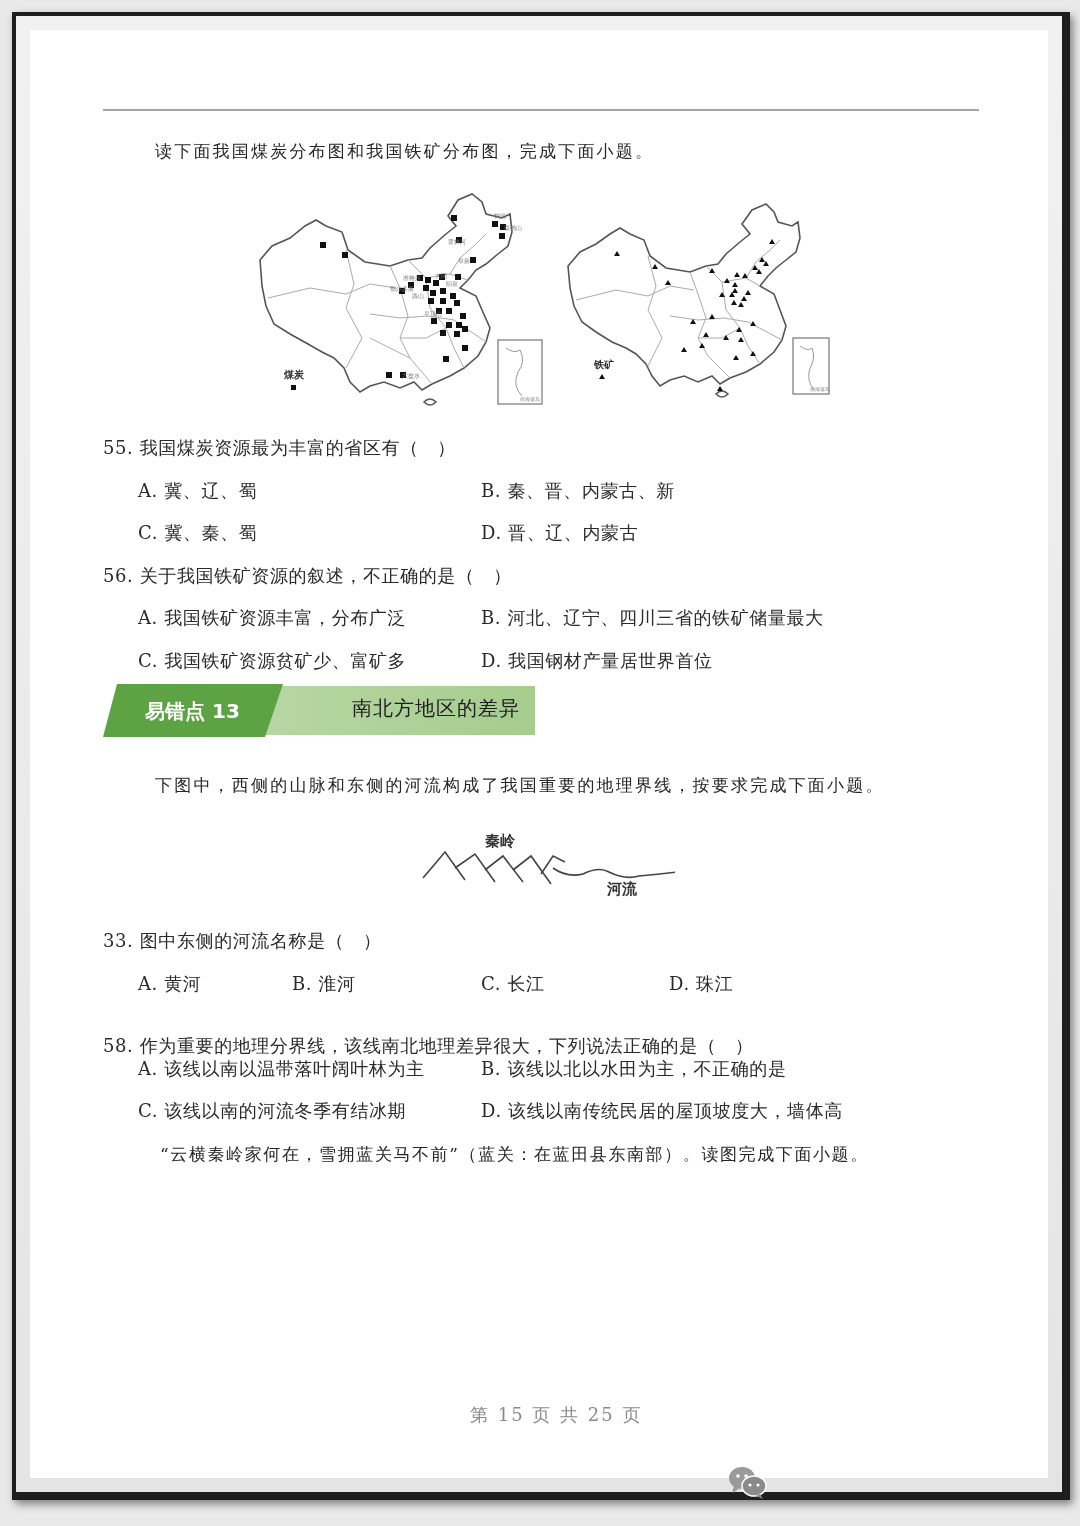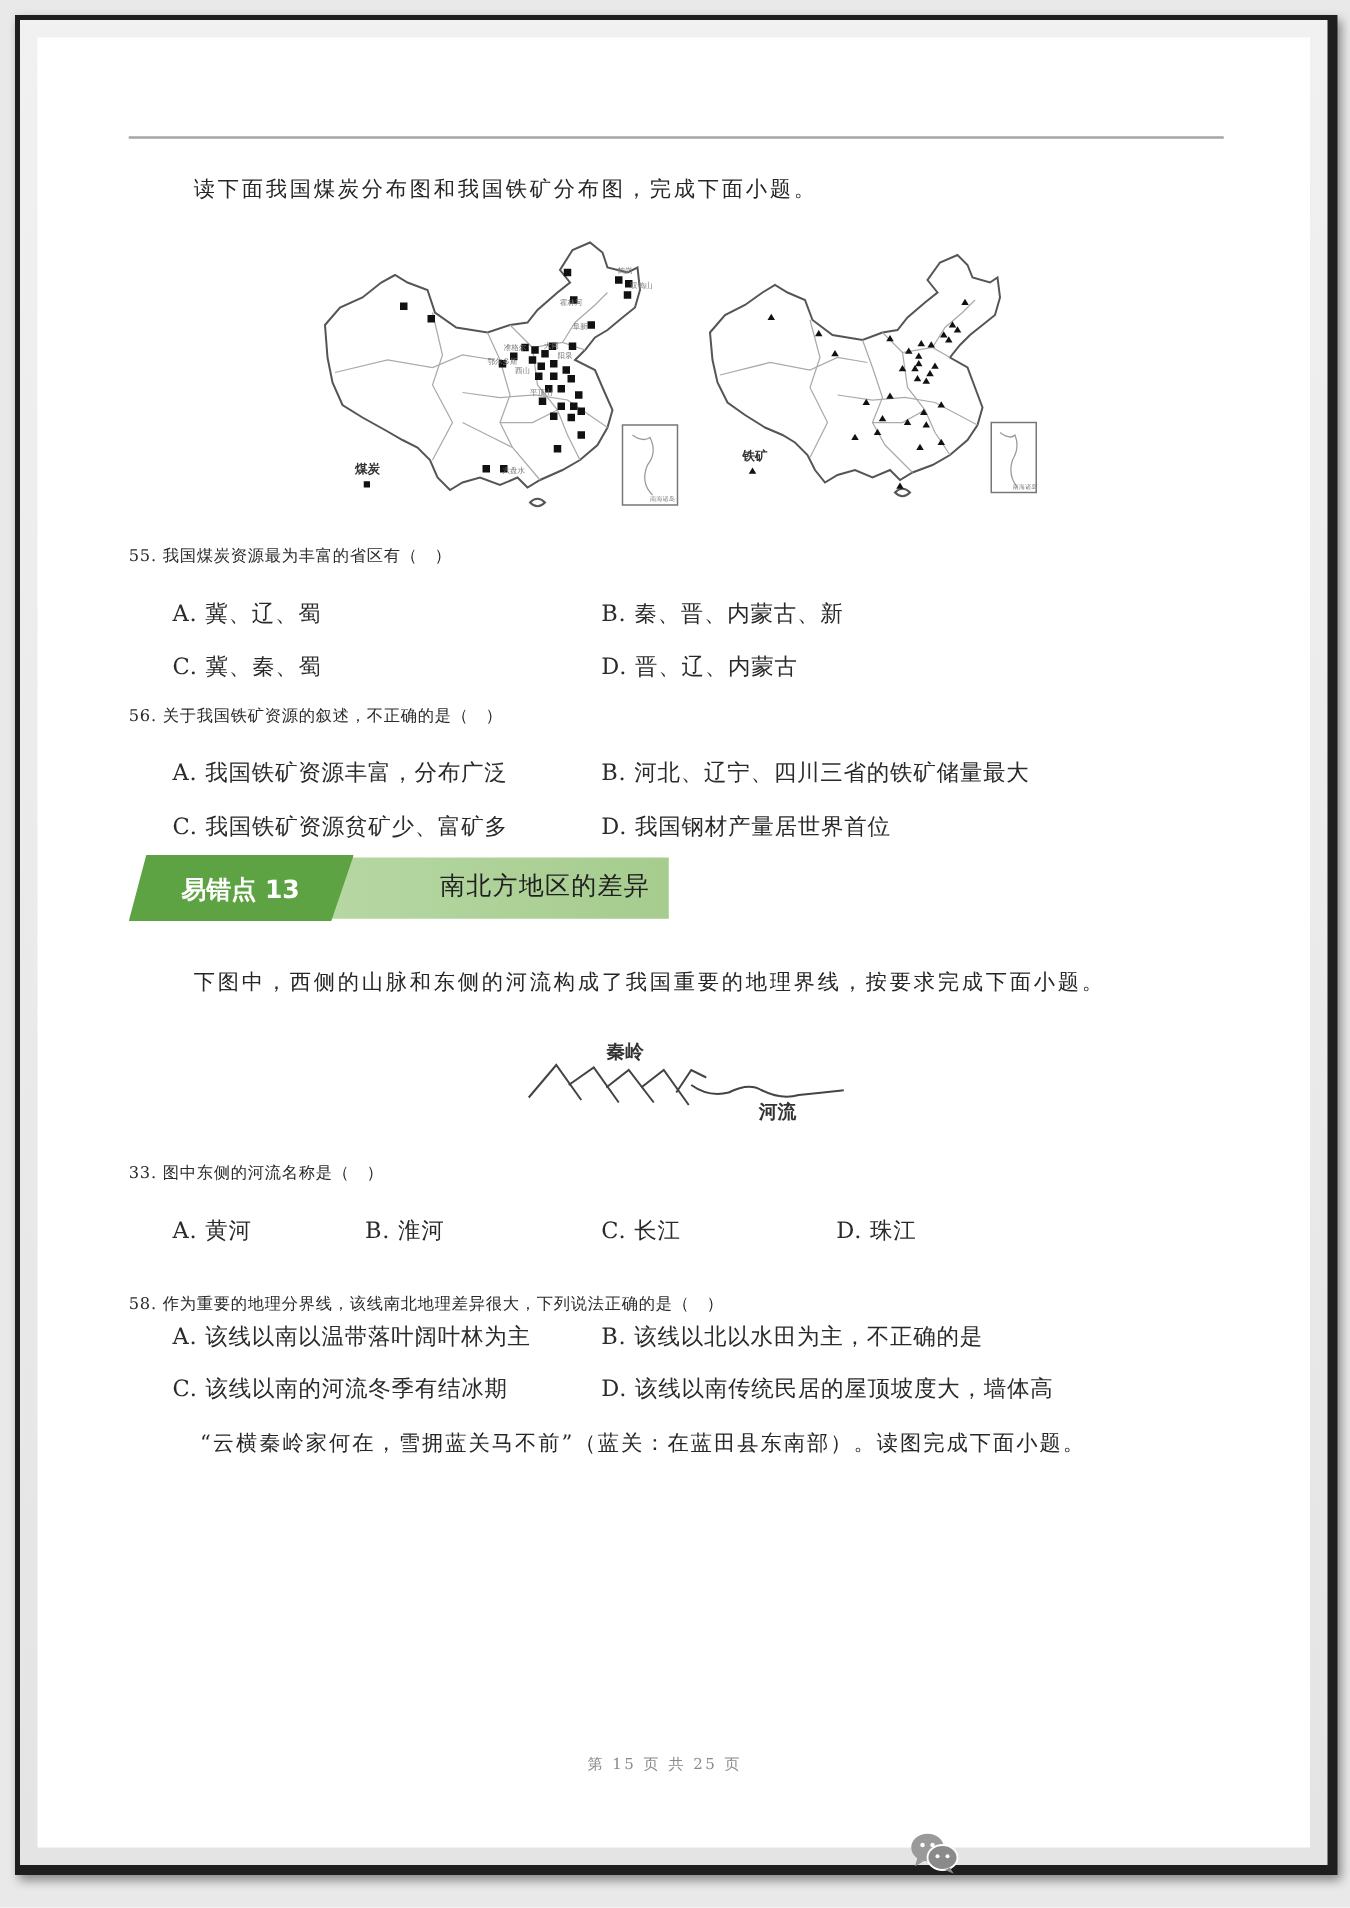--- a/index.html
+++ b/index.html
@@ -3,29 +3,29 @@
 <meta charset="utf-8">
 <style>
   html,body{margin:0;padding:0;}
   body{width:1080px;height:1526px;background:#e9e9e9;position:relative;overflow:hidden;font-family:"DejaVu Serif","Liberation Serif",serif;color:#222;}
   .frame{position:absolute;left:12px;top:12px;width:1058px;height:1488px;background:#1e1e1e;box-shadow:3px 4px 8px rgba(0,0,0,0.45);}
   .mat{position:absolute;left:4px;top:4px;right:8px;bottom:8px;background:linear-gradient(#f1f1f1,#e4e4e4);}
   .paper{position:absolute;left:14px;top:14px;right:14px;bottom:14px;background:#ffffff;}
   .abs{position:absolute;}
   .rule{position:absolute;left:103px;top:109px;width:876px;height:2px;background:#a5a5a5;}
   .intro{position:absolute;font-size:17px;letter-spacing:2.2px;color:#262626;white-space:nowrap;}
-  .q{position:absolute;font-size:13px;color:#2a2a2a;white-space:nowrap;letter-spacing:0.6px;}
+  .q{position:absolute;font-size:18px;color:#2a2a2a;white-space:nowrap;letter-spacing:0.6px;}
   .opt{position:absolute;font-size:18px;color:#2a2a2a;white-space:nowrap;letter-spacing:0.6px;}
   .map{position:absolute;}
   .banner{position:absolute;left:103px;top:684px;width:432px;height:53px;}
   .banner .light{position:absolute;left:150px;top:2px;width:282px;height:49px;background:linear-gradient(90deg,#b7d7a4,#a6cc8e);}
   .banner .dark{position:absolute;left:0;top:0;width:180px;height:53px;background:#5ea343;clip-path:polygon(14px 0,180px 0,162px 53px,0 53px);}
   .banner .label-l{position:absolute;left:42px;top:14px;font-family:"DejaVu Sans","Liberation Sans",sans-serif;font-weight:bold;font-size:20px;color:#ffffff;white-space:nowrap;}
   .banner .label-r{position:absolute;left:212px;top:11px;font-family:"DejaVu Sans","Liberation Sans",sans-serif;font-size:20px;color:#1f1f1f;white-space:nowrap;letter-spacing:1px;margin-left:37px;}
-  .footer{position:absolute;left:470px;top:1403px;font-size:12px;color:#8a8a8a;letter-spacing:2px;white-space:nowrap;}
+  .footer{position:absolute;left:470px;top:1403px;font-size:18px;color:#8a8a8a;letter-spacing:2px;white-space:nowrap;}
   .wm{position:absolute;left:728px;top:1462px;height:40px;display:flex;align-items:center;gap:8px;}
   .wm .txt{font-family:"DejaVu Sans","Liberation Sans",sans-serif;font-size:27px;color:#8f8f8f;white-space:nowrap;letter-spacing:1px;}
 </style>
 </head>
 <body>
 
 <div class="frame">
   <div class="mat">
     <div class="paper"></div>
   </div>

